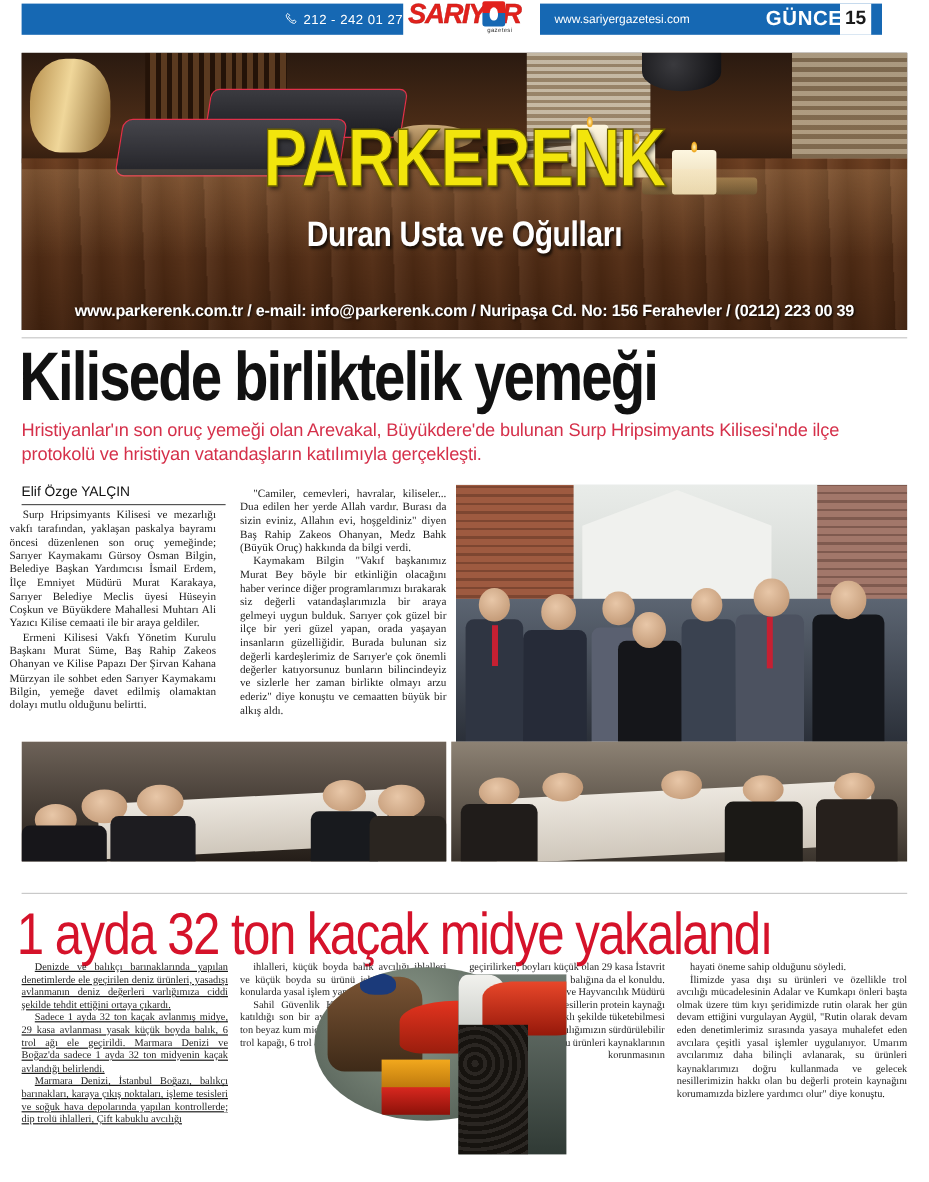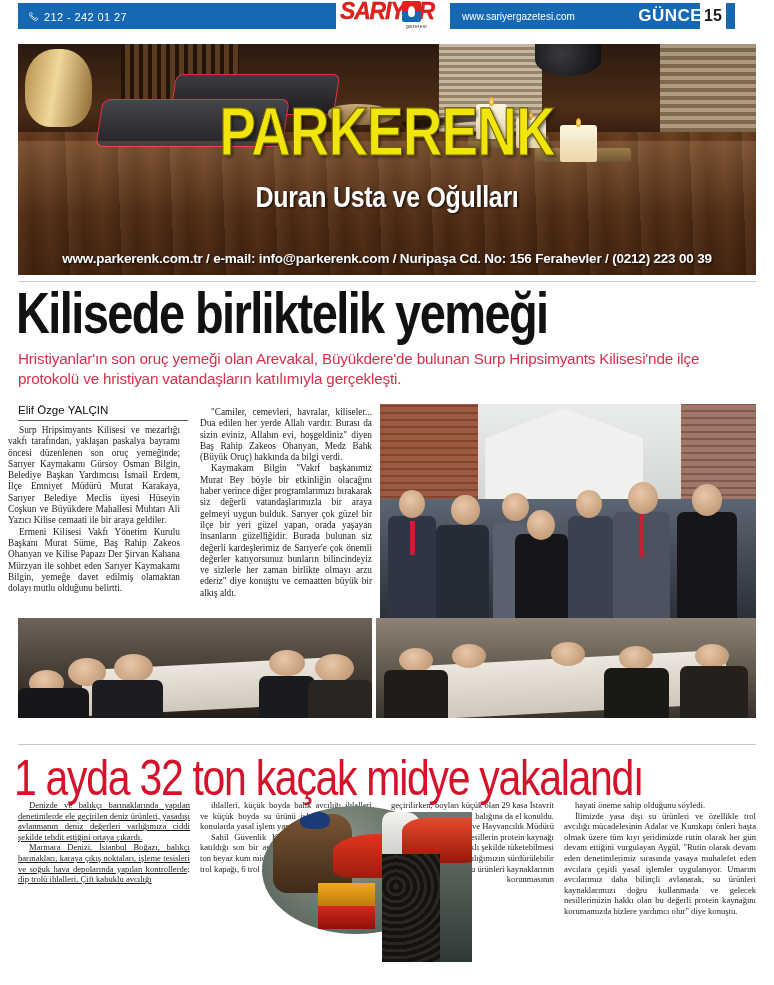--- a/index.html
+++ b/index.html
@@ -15,21 +15,21 @@
 
   
   .masthead {
     position: absolute; left: 0; top: 0;
     width: 774px; height: 32px;
   }
   .mast-bar-left {
     position: absolute; left: 18px; top: 3px;
     width: 318px; height: 26px;
     background: #1668b3;
-    display: flex; align-items: center;
+    display: flex; align-items: center; justify-content: flex-end;
   }
   .mast-phone {
     color: #ffffff;
     font-family: "Liberation Sans", sans-serif;
     font-size: 11px; letter-spacing: .4px;
     padding-left: 10px;
   }
   .phone-icon {
     display: inline-block;
     width: 11px; height: 11px;
@@ -506,20 +506,21 @@
   <div class="ph-body" style="left:60%;top:50%;width:17%;height:50%;background:#1b1916"></div>
   <div class="ph-body" style="left:80%;top:48%;width:18%;height:52%;background:#26201c"></div>
 </div>
 
 <div class="rule-mid"></div>
 
 <div class="headline2">1 ayda 32 ton kaçak midye yakalandı</div>
 
 <div class="b-col b-col-1">
   <p>Denizde ve balıkçı barınaklarında yapılan denetimlerde ele geçirilen deniz ürünleri, yasadışı avlanmanın deniz değerleri varlığımıza ciddi şekilde tehdit ettiğini ortaya çıkardı.</p>
+  <p>Sadece 1 ayda 32 ton kaçak avlanmış midye, 29 kasa avlanması yasak küçük boyda balık, 6 trol ağı ele geçirildi. Marmara Denizi ve Boğaz'da sadece 1 ayda 32 ton midyenin kaçak avlandığı belirlendi.</p>
   <p>Marmara Denizi, İstanbul Boğazı, balıkçı barınakları, karaya çıkış noktaları, işleme tesisleri ve soğuk hava depolarında yapılan kontrollerde; dip trolü ihlalleri, Çift kabuklu avcılığı</p>
 </div>
 
 <div class="b-col b-col-2">
   <p>ihlalleri, küçük boyda balık avcılığı ihlalleri ve küçük boyda su ürünü işleme ihlalleri gibi konularda yasal işlem yapıldığı bildirildi.</p>
   <p>Sahil Güvenlik Komutanlığı ekiplerinin de katıldığı son bir ayda yapılan denetimlerde; 20 ton beyaz kum midyesi, 12 ton kara-kıllı midye, 4 trol kapağı, 6 trol ağı ve halatları ele</p>
 </div>
 
 <div class="b-col b-col-3">
   <p>geçirilirken, boyları küçük olan 29 kasa İstavrit balığına da el konuldu.</p>

